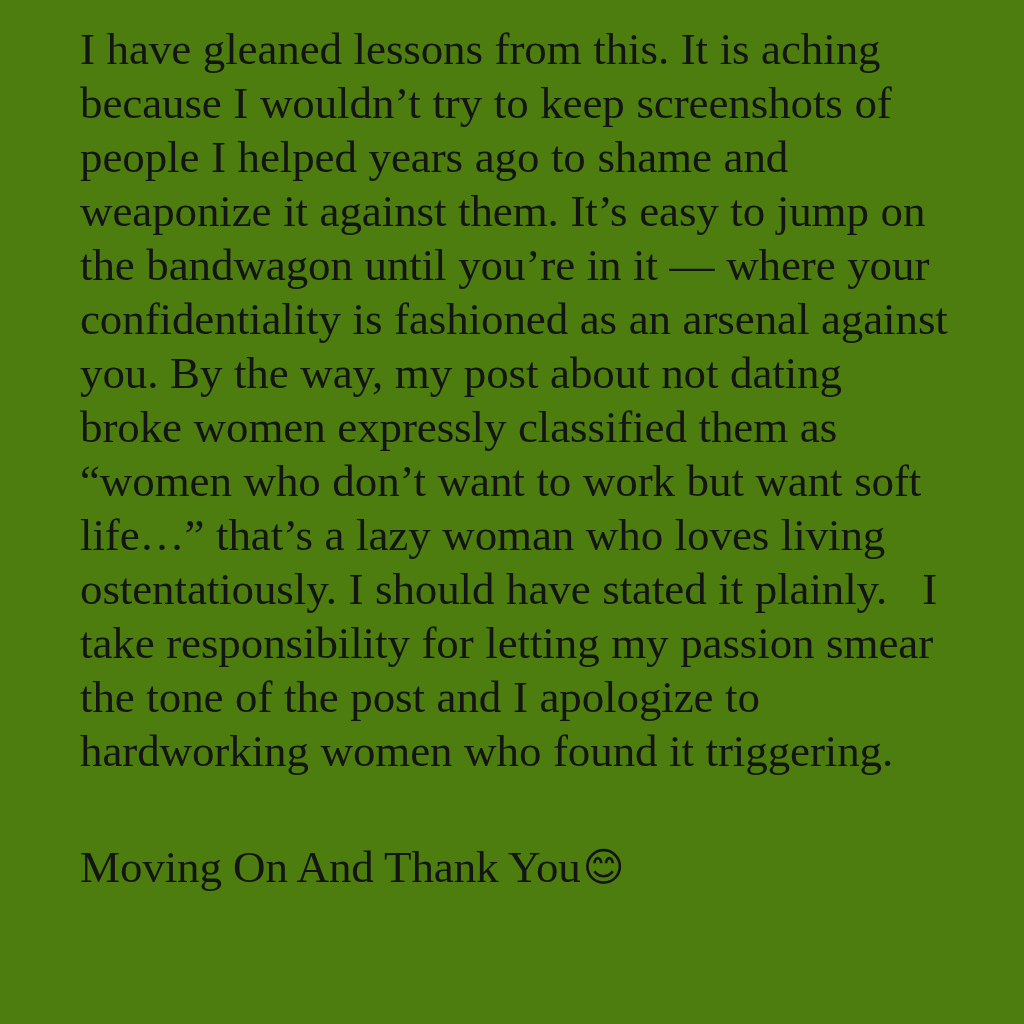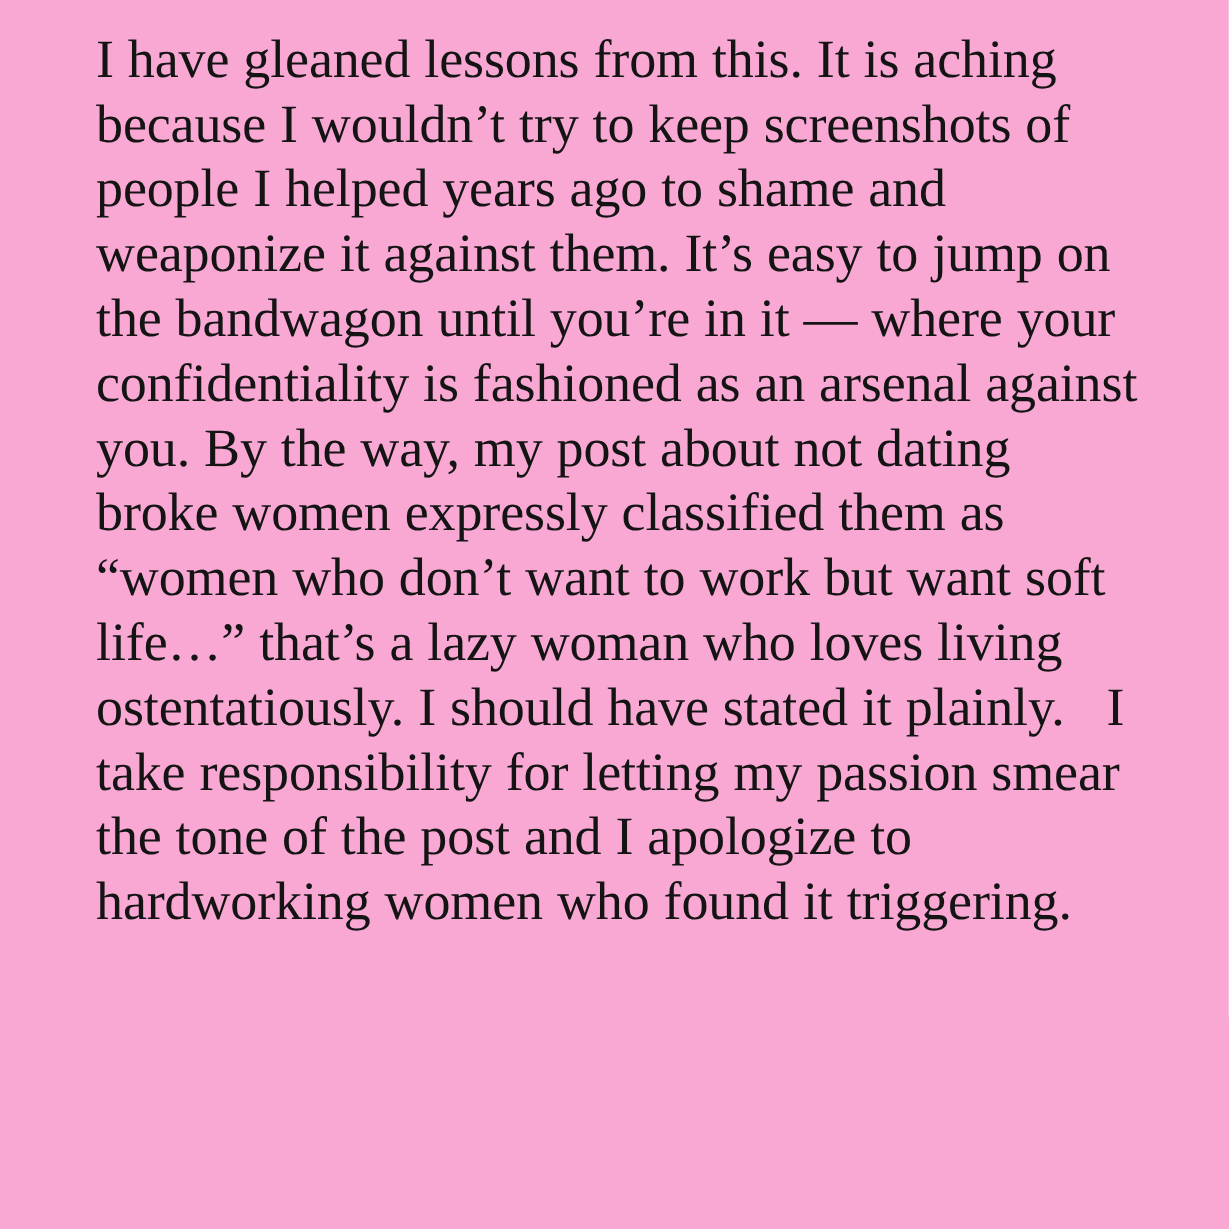--- a/index.html
+++ b/index.html
@@ -10,21 +10,21 @@
     width: 1024px;
     height: 1024px;
     background: #ffffff;
     font-family: "Liberation Serif", "DejaVu Serif", serif;
     overflow: hidden;
   }
   .page {
     box-sizing: border-box;
     width: 1024px;
     height: 1024px;
-    background: #f9a8d4;
+    background: #4d7c0f;
     padding: 22px 70px 0 80px;
     display: flex;
     flex-direction: column;
   }
   .body-text {
     font-size: 45px;
     line-height: 54px;
     color: #141414;
     letter-spacing: -0.1px;
     word-spacing: 0.5px;
@@ -51,13 +51,17 @@
     margin-left: 2px;
     display: inline-block;
   }
 </style>
 </head>
 <body style="background: rgb(255, 255, 255);">
 
 <div class="page">
   <p class="body-text">I have gleaned lessons from this. It is aching because I wouldn’t try to keep screenshots of people I helped years ago to shame and weaponize it against them. It’s easy to jump on the bandwagon until you’re in it — where your confidentiality is fashioned as an arsenal against you. By the way, my post about not dating broke women expressly classified them as “women who don’t want to work but want soft life…” that’s a lazy woman who loves living ostentatiously. I should have stated it plainly.   I take responsibility for letting my passion smear the tone of the post and I apologize to hardworking women who found it triggering.</p>
   <div class="spacer"></div>
+  <p class="closing">
+    <span>Moving On And Thank You</span>
+      <span class="closing-emoji">😊</span>
+  </p>
 </div>
 
 </body></html>

